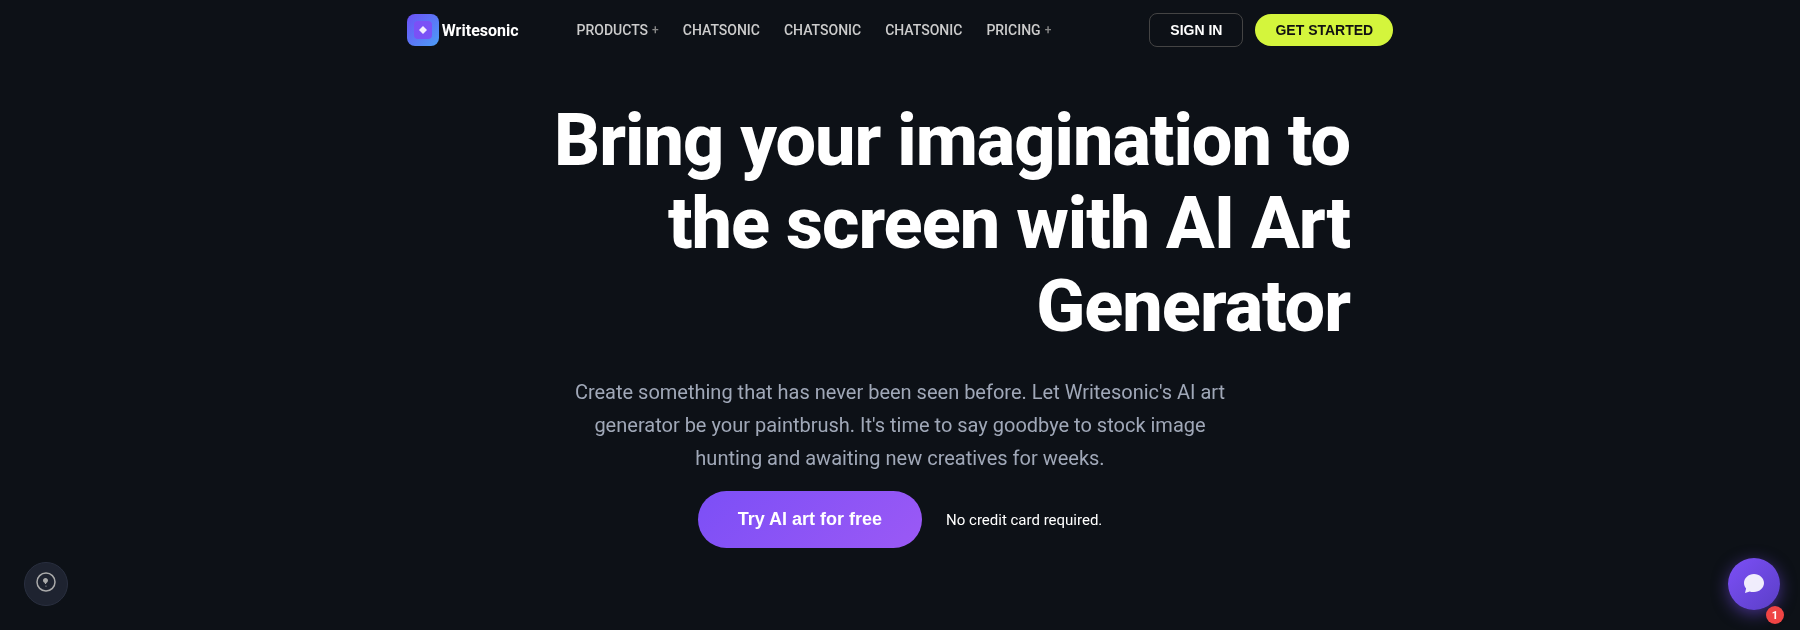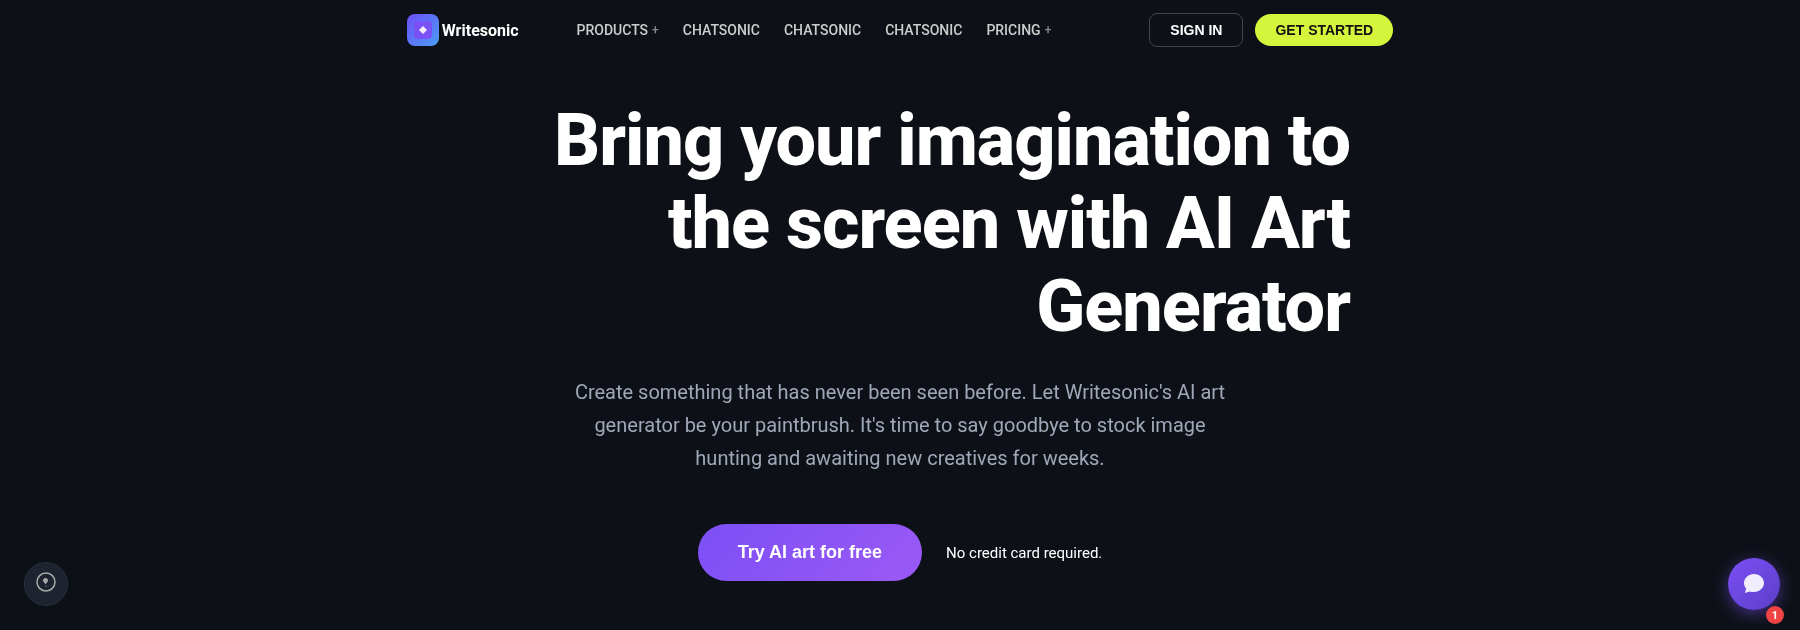--- a/index.html
+++ b/index.html
@@ -132,21 +132,21 @@
       margin-bottom: 28px;
       letter-spacing: -1px;
       text-align: right;
     }
 
     .hero-subtitle {
       font-size: 20px;
       color: #a0a8b8;
       max-width: 680px;
       line-height: 1.65;
-      margin-bottom: 49px;
+      margin-bottom: 16px;
       font-weight: 400;
     }
 
     .hero-cta {
       display: flex;
       align-items: center;
       gap: 24px;
     }
 
     .btn-try {

